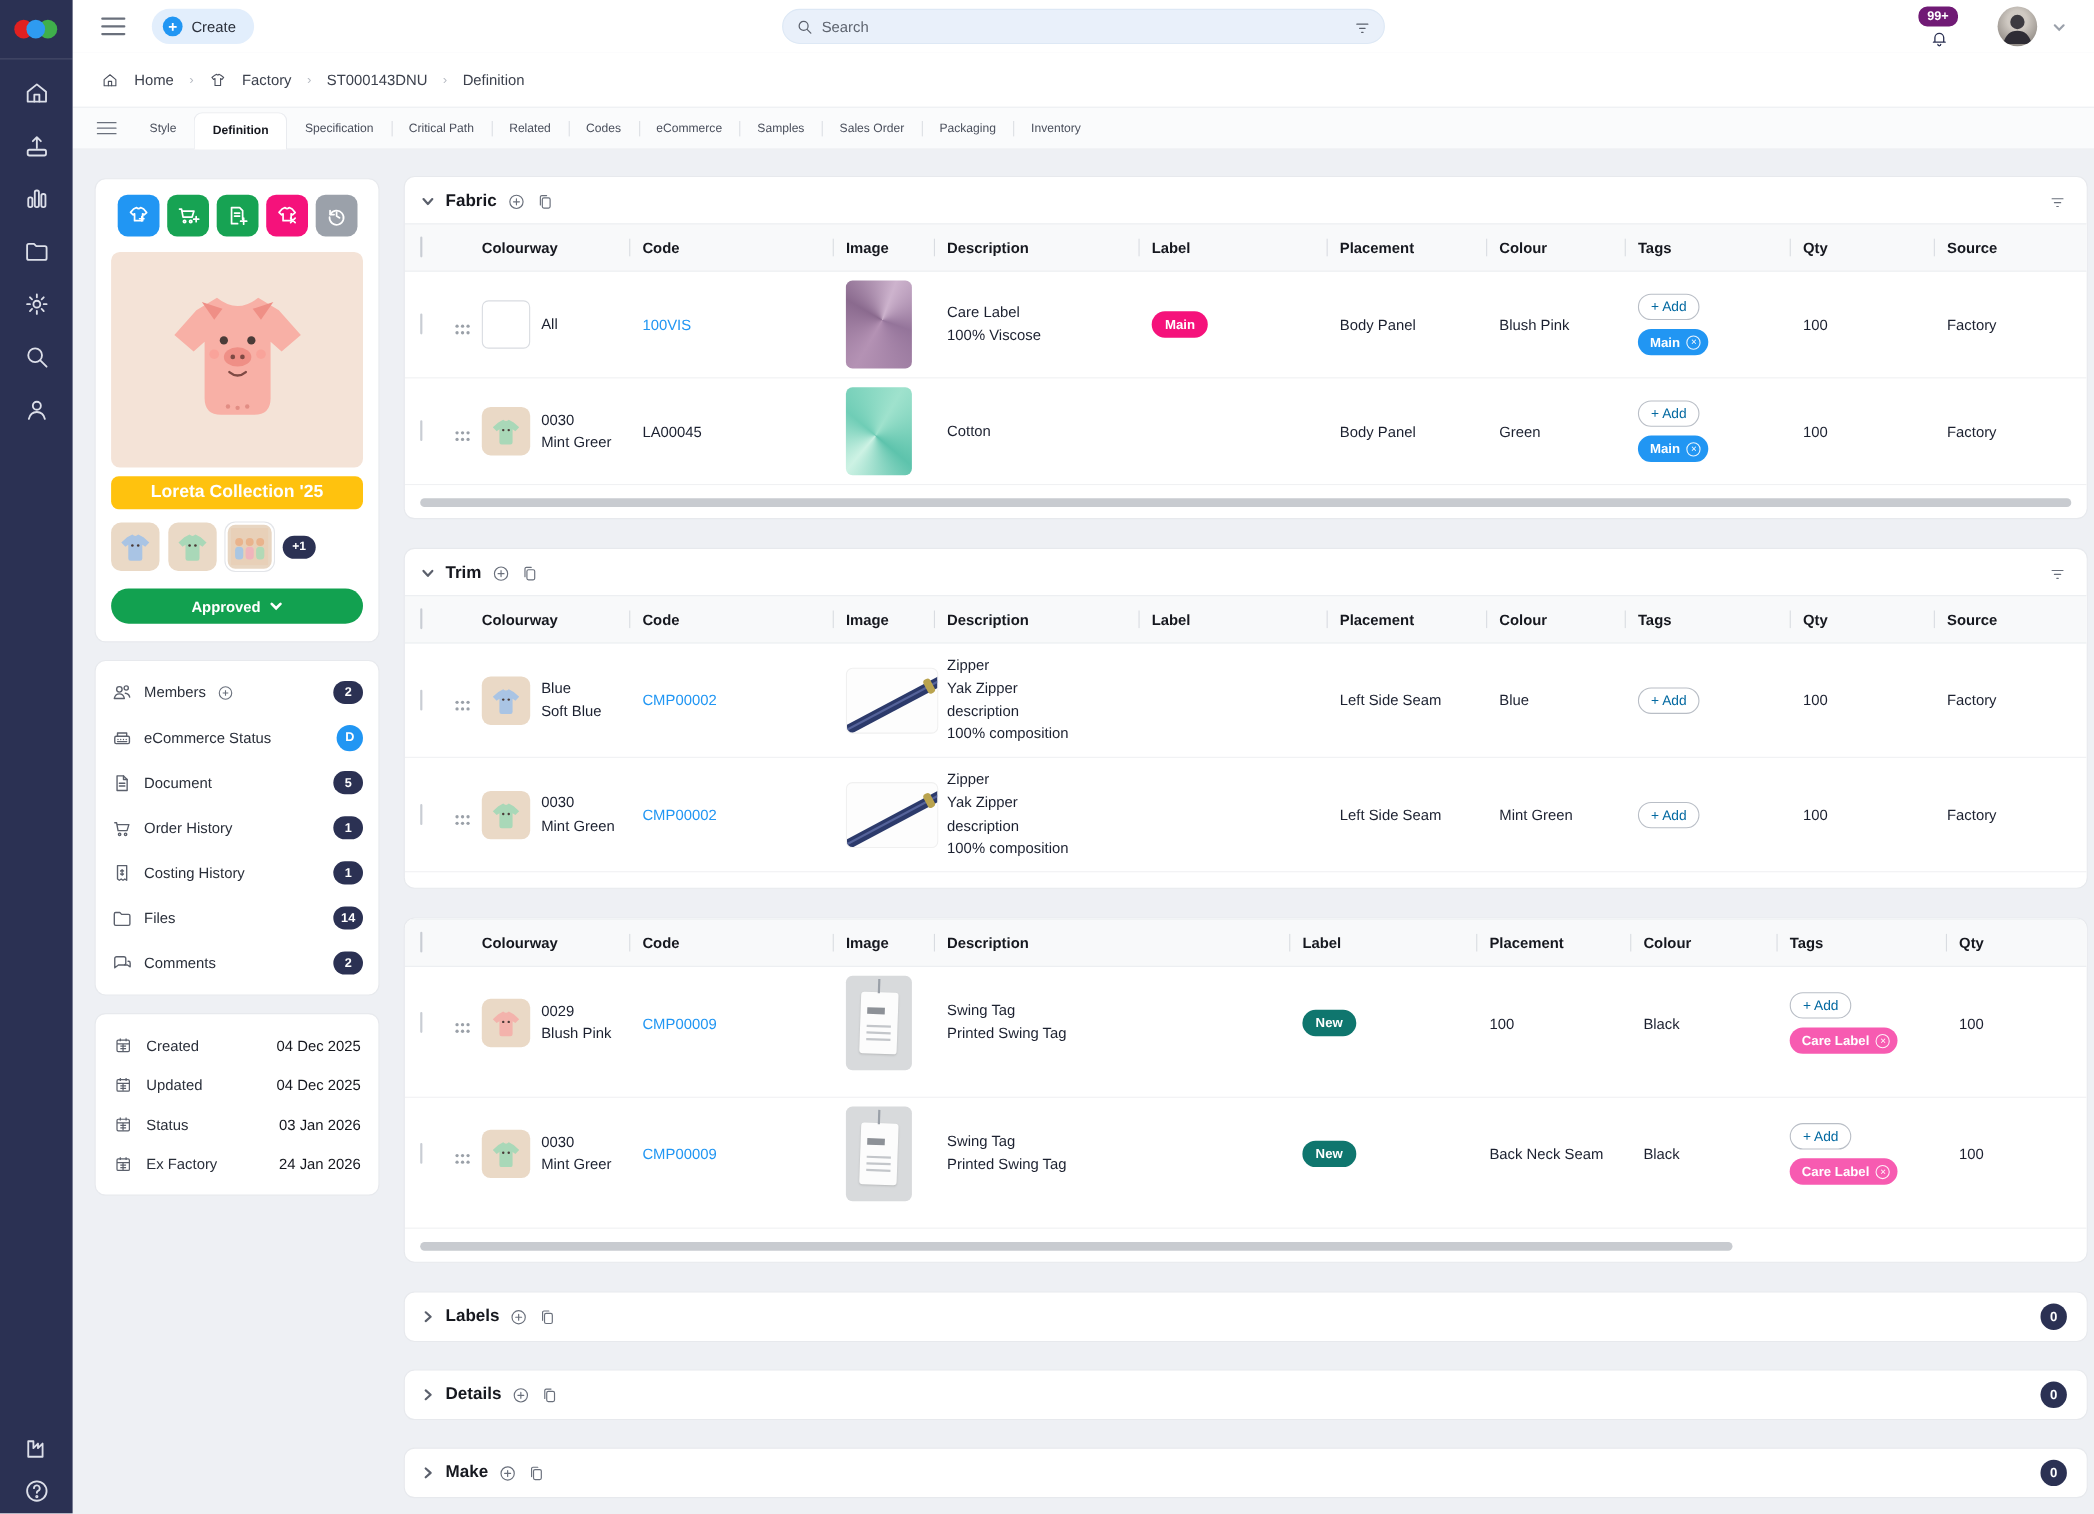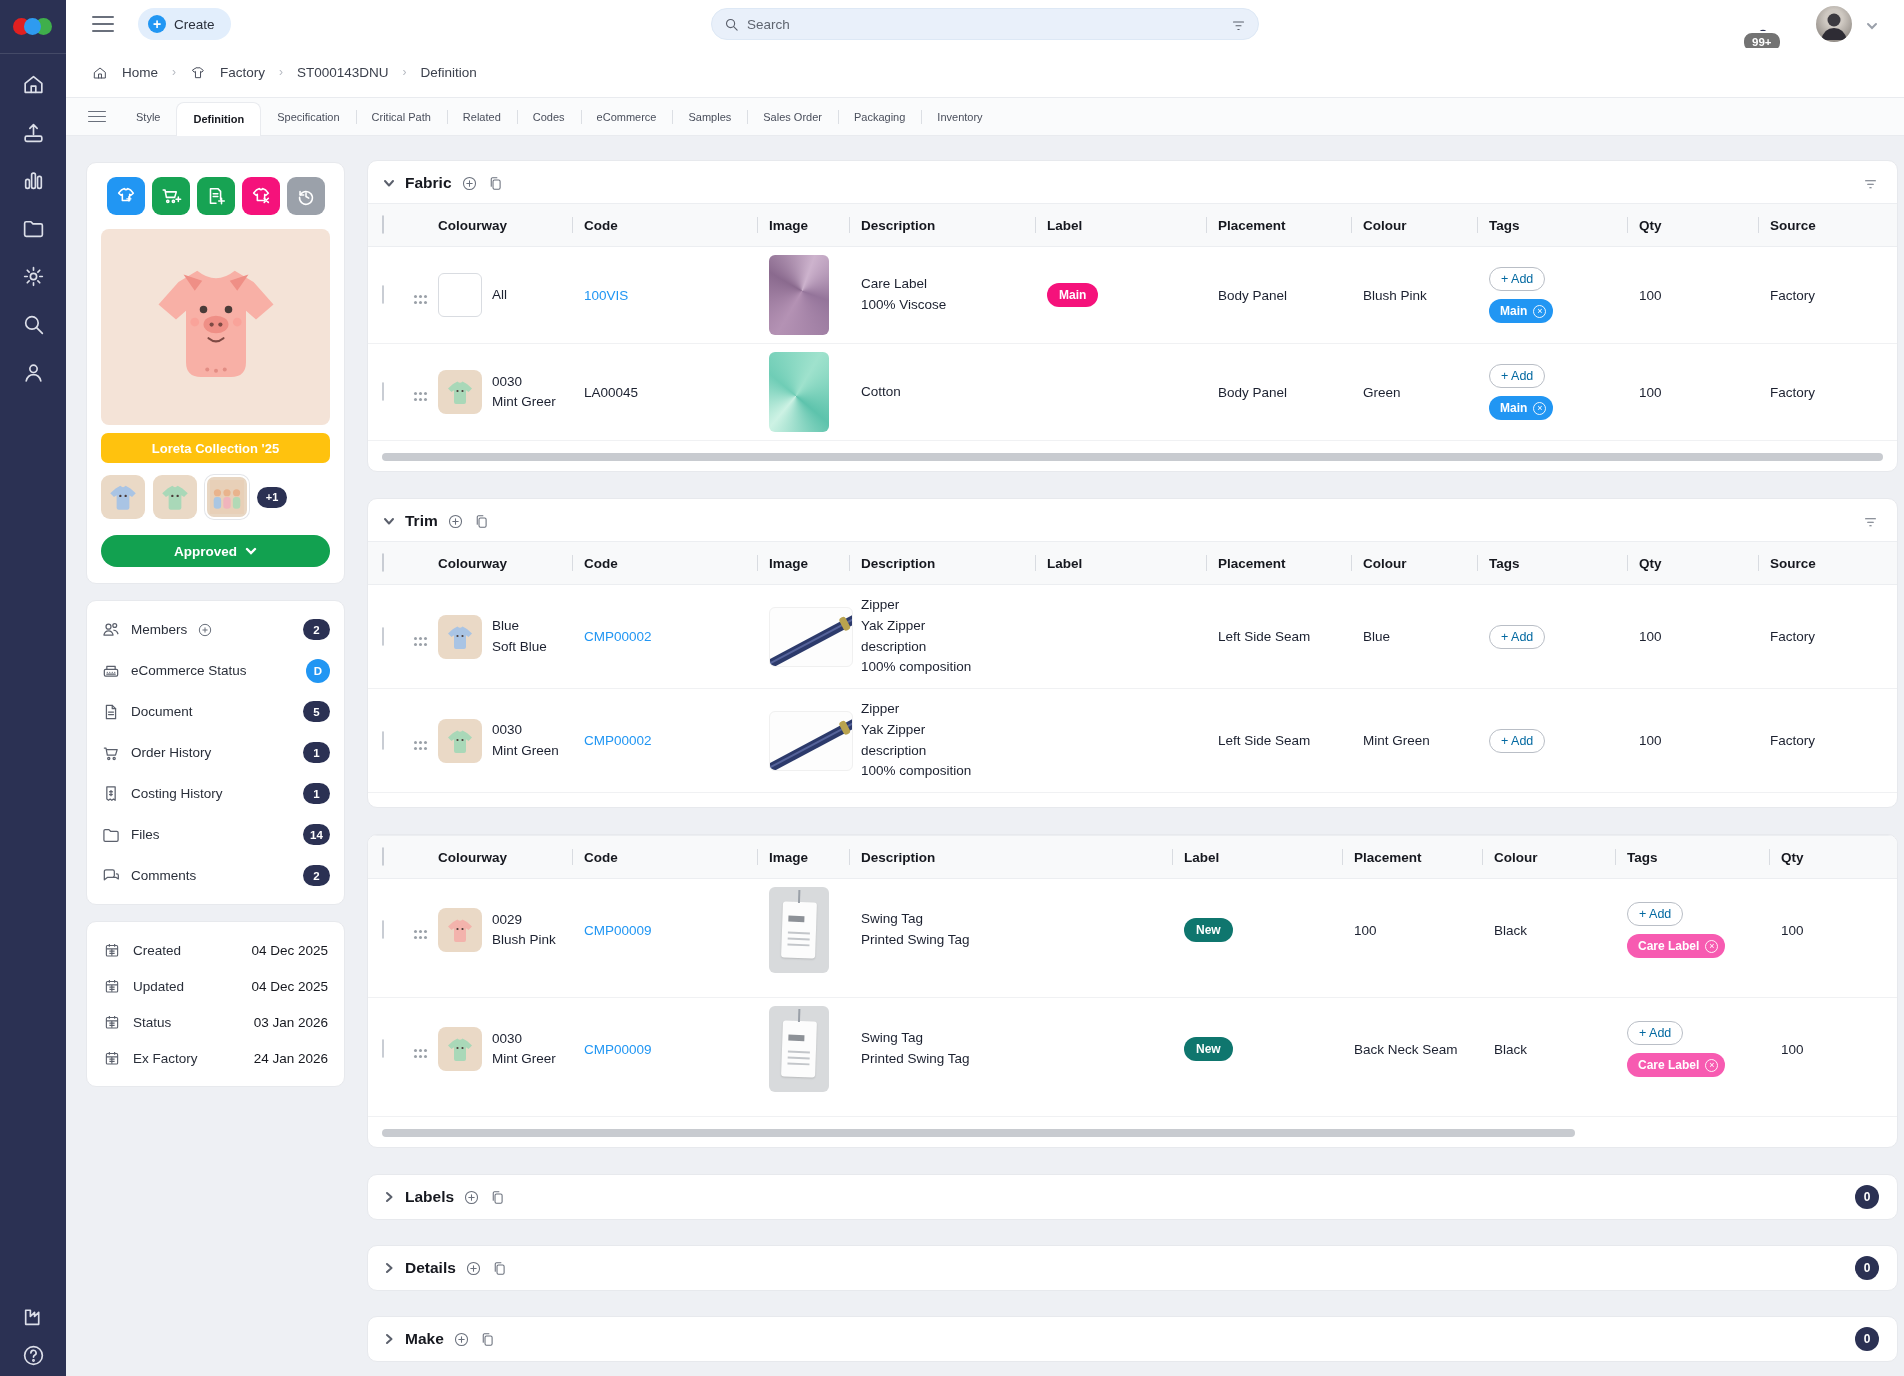--- a/index.html
+++ b/index.html
@@ -29,21 +29,21 @@
   .create-label { font-size:13.5px; color:#2a2f3a; }
   .search-wrap { position:absolute; left:645px; width:548px; height:32px; top:8px; background:#e9f0fa; border:1px solid #dde8f5; border-radius:16px; display:flex; align-items:center; padding:0 12px; }
   .search-ic { width:15px; height:15px; margin-right:8px; color:#5b606c; }
   .search-ic svg, .tune-ic svg { width:100%; height:100%; stroke:currentColor; fill:none; stroke-width:1.8; stroke-linecap:round; }
   .search-input { flex:1; border:none; outline:none; background:transparent; font-size:13.5px; color:#3c414d; font-family:inherit; }
   .search-input::placeholder { color:#5f6570; }
   .tune-ic { width:15px; height:15px; color:#5b606c; cursor:pointer; }
   .noti-wrap { position:absolute; right:118px; top:4px; width:44px; height:40px; cursor:pointer; }
   .noti-bell { position:absolute; left:12px; bottom:1px; width:18px; height:16px; color:#2b3153; }
   .noti-bell svg { width:100%; height:100%; fill:none; stroke:currentColor; stroke-width:1.8; stroke-linecap:round; }
-  .noti-badge { position:absolute; left:0; top:0; background:#737373; color:#fff; font-size:11.5px; font-weight:bold; padding:3px 8px; border-radius:10px; border:2px solid #fff;margin-top:27px; }
+  .noti-badge { position:absolute; left:0; top:0; background:#701a75; color:#fff; font-size:11.5px; font-weight:bold; padding:3px 8px; border-radius:10px; border:2px solid #fff; }
   .avatar { position:absolute; right:52px; top:6px; width:36px; height:36px; border-radius:50%; overflow:hidden; background:radial-gradient(circle at 50% 35%, #cfc9c2 0 30%, #9e9892 70%, #716c66 100%); cursor:pointer; }
   .avatar svg { width:100%; height:100%; }
   .avatar-chev { position:absolute; right:26px; top:18px; width:12px; height:12px; color:#9aa0aa; cursor:pointer; }
   .avatar-chev svg { width:100%; height:100%; stroke:currentColor; fill:none; stroke-width:2; stroke-linecap:round; }
   
   .crumb-bar { position:absolute; left:66px; top:48px; right:0; height:50px; background:#fff; border-bottom:1px solid #e9ebef; display:flex; align-items:center; padding-left:26px; }
   .crumb { display:flex; align-items:flex-start; gap:14px; font-size:13.5px; color:#3c414d; }
   .crumb .ci { width:16px; height:16px; color:#4a4f5c; }
   .crumb .ci svg { width:100%; height:100%; stroke:currentColor; fill:none; stroke-width:1.5; stroke-linecap:round; stroke-linejoin:round; }
   .crumb .sep { color:#b6bac2; font-size:12px; }
@@ -61,21 +61,21 @@
   .content { position:absolute; left:66px; top:136px; right:0; bottom:0; display:flex; }
   .left-col { width:259px; margin:26px 0 0 20px; flex:0 0 auto; }
   .main-col { flex:1; margin:24px 6px 0 22px; }
   .panel-card { background:#fff; border:1px solid #e7e9ed; border-radius:10px; margin-bottom:16px; }
   
   .actions-row { display:flex; gap:7px; padding:14px 14px 10px; justify-content:center; }
   .act-btn { width:38px; height:38px; border-radius:9px; display:flex; align-items:center; justify-content:center; cursor:pointer; color:#fff; }
   .act-btn svg { width:22px; height:22px; stroke:#fff; fill:none; stroke-width:1.7; stroke-linecap:round; stroke-linejoin:round; }
   .hero { margin:4px 14px 0; height:196px; border-radius:8px; background:#f4e3d7; position:relative; display:flex; align-items:center; justify-content:center; overflow:hidden; }
   .hero svg { width:150px; height:150px; }
-  .banner { margin:8px 14px 0; height:30px; border-radius:7px; background:#ffc20e; color:#fff; font-weight:bold; font-size:13px; display:flex; align-items:center; justify-content:center; cursor:pointer; }
+  .banner { margin:8px 14px 0; height:30px; border-radius:7px; background:#ffc20e; color:#fff; font-weight:bold; font-size:16px; display:flex; align-items:center; justify-content:center; cursor:pointer; }
   .thumbs { display:flex; align-items:center; gap:8px; padding:12px 14px 4px; }
   .thumb { width:44px; height:44px; border-radius:9px; background:#ead9c6; display:flex; align-items:center; justify-content:center; cursor:pointer; overflow:hidden; }
   .thumb svg { width:34px; height:34px; }
   .thumb.photo { background:#e8d6c2; border:2px solid #fff; box-shadow:0 0 0 1px #e3e5e9; }
   .more-badge { width:30px; height:21px; border-radius:11px; background:#2b3153; color:#fff; font-size:11px; font-weight:bold; display:flex; align-items:center; justify-content:center; cursor:pointer; }
   .approve-btn { margin:12px 14px 16px; height:32px; border-radius:16px; background:#12a150; color:#fff; font-weight:bold; font-size:13.5px; display:flex; align-items:center; justify-content:center; gap:8px; cursor:pointer; }
   .approve-btn svg { width:12px; height:12px; stroke:#fff; fill:none; stroke-width:2.4; stroke-linecap:round; }
   
   .menu-list { padding:8px 14px; }
   .menu-item { height:41px; display:flex; align-items:center; gap:10px; cursor:pointer; }

